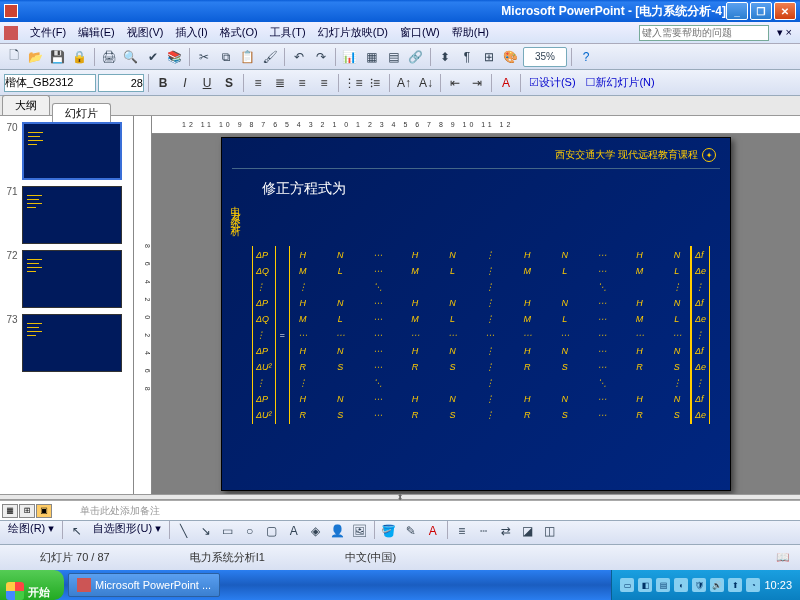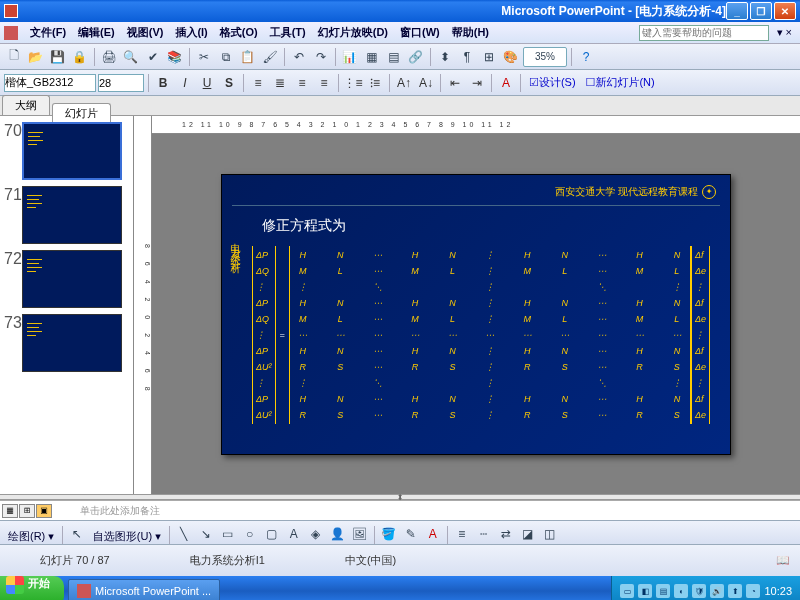--- a/index.html
+++ b/index.html
@@ -15,61 +15,61 @@
 .menubar .mico { width: 14px; height: 14px; background: #c55; margin-right: 6px; }
 .menubar .mi { padding: 2px 6px; color: #003; }
 .askbox { margin-left: auto; width: 130px; height: 16px; font-size: 10px; color: #999; border: 1px solid #7a9; padding: 0 2px; background:#fff; }
 .menubar .mx { margin-left: 4px; color:#003; padding:0 4px;}
 .toolbar { height: 26px; background: linear-gradient(#eef2fb,#d8e0f2); border-bottom: 1px solid #9ab; display: flex; align-items: center; padding: 0 4px; gap: 2px; }
 .tb { width: 20px; height: 20px; display: flex; align-items: center; justify-content: center; font-size: 12px; color: #345; border: 1px solid transparent; border-radius: 2px; }
 .tsep { width: 1px; height: 18px; background: #aab; margin: 0 2px; }
 .fmtbar { height: 26px; background: linear-gradient(#eef2fb,#d8e0f2); border-bottom: 1px solid #9ab; display: flex; align-items: center; padding: 0 4px; gap: 2px; }
 .fsel { height: 18px; border: 1px solid #7ab; font-size: 11px; background:#fff; }
 .fsel.font { width: 92px; }
-.fsel.size { width: 46px; }
+.fsel.size { width: 46px; text-align: right; }
 .fb { width: 20px; height: 20px; display:flex; align-items:center; justify-content:center; font-size:12px; color:#333; }
 .fb.b{font-weight:bold;} .fb.i{font-style:italic;} .fb.u{text-decoration:underline;} .fb.s{font-weight:bold;}
 .fmtbar .lnk { color: #00c; font-size: 11px; padding: 0 4px; }
 .tabsrow { height: 20px; background: #e8e8e8; display: flex; align-items: flex-end; border-bottom: 1px solid #999; padding-left: 2px; }
 .tab { padding: 2px 12px; border: 1px solid #999; border-bottom: none; background: #f0f0f0; font-size: 11px; border-radius: 3px 3px 0 0; margin-right: 2px; }
 .tab.active { background: #fff; position: relative; top: 8px; }
 .workarea { display: flex; height: 378px; background: #808080; }
 .thumbcol { width: 134px; background: #fff; border-right: 1px solid #888; overflow: hidden; }
 .thumb { display: flex; margin: 6px 4px; }
-.thumb .tn { width: 18px; text-align: right; font-size: 16px; color: #555; padding-right: 2px;}
+.thumb .tn { width: 18px; text-align: center; font-size: 10px; color: #555; padding-right: 2px;}
 .thumb .tslide { width: 100px; height: 58px; background: #001a5c; border: 1px solid #333; position: relative; font-size: 3px; color: #fc0; padding: 6px 4px; overflow:hidden; line-height:4px;}
 .thumb.sel .tslide { border: 2px solid #3a6fd8; }
 .rulerv { width: 18px; background: #fff; border-right: 1px solid #888; position:relative; font-size:7px; color:#333; writing-mode: vertical-rl; text-align:center; padding-top:30px; letter-spacing:6px;}
 .slidepane { flex: 1; background: #808080; position: relative; display:flex; flex-direction:column;}
 .rulerh { height: 18px; background: #fff; border-bottom: 1px solid #888; font-size:7px; color:#333; padding-left:30px; letter-spacing:3px; white-space:nowrap; overflow:hidden; line-height:18px;}
 .slidewrap { flex:1; display:flex; align-items:center; justify-content:center; overflow:hidden;}
-.slide { width: 510px; height: 281px; background: linear-gradient(135deg,#001a5c,#002680); position: relative; color: #fff; border:1px solid #000; box-shadow: 3px 3px 6px rgba(0,0,0,0.5);}
+.slide { width: 510px; height: 354px; background: linear-gradient(135deg,#001a5c,#002680); position: relative; color: #fff; border:1px solid #000; box-shadow: 3px 3px 6px rgba(0,0,0,0.5);}
 .slide .hdr { position:absolute; top:10px; right:14px; font-size:10px; color:#fc0; display:flex; align-items:center; gap:4px;}
 .slide .hdr .logo { width:14px; height:14px; border:1px solid #fc0; border-radius:50%; display:flex; align-items:center; justify-content:center; font-size:8px;}
 .slide .sep { position:absolute; top:30px; left:10px; right:10px; height:1px; background:#468;}
 .slide .sidetxt { position:absolute; left:6px; top:60px; writing-mode:vertical-rl; color:#fc0; font-size:10px; letter-spacing:4px;}
 .slide .ttl2 { position:absolute; top:42px; left:40px; font-size:14px; color:#fff;}
 .slide .matrix { position:absolute; top:72px; left:30px; right:20px; bottom:30px; display:flex; align-items:center; font-size:9px; color:#fc0; font-style:italic;}
 .matrix .vec { display:flex; flex-direction:column; gap:6px; padding:4px 3px; border-left:1px solid #fc0; border-right:1px solid #fc0;}
 .matrix .eq { padding:0 4px; color:#fff;}
 .matrix .mat { display:flex; flex-direction:column; gap:6px; padding:4px 6px; border-left:1px solid #fc0; border-right:1px solid #fc0; flex:1;}
 .matrix .row { display:flex; justify-content:space-between; gap:4px;}
 .matrix .row span { min-width:14px; text-align:center;}
 .slide .ftr { position:absolute; bottom:6px; left:0; right:0; text-align:center; font-size:9px; color:#fff;}
 .splitter { height:6px; background:#e8e8e8; border-top:1px solid #999; border-bottom:1px solid #999; display:flex; align-items:center; justify-content:center; font-size:8px; color:#666;}
 .notesrow { height:20px; background:#fff; display:flex; align-items:center; border-top:1px solid #aaa;}
 .viewbtns { width:60px; display:flex; gap:1px; padding:0 2px;}
 .vb { width:16px; height:14px; border:1px solid #888; background:#eee; font-size:8px; display:flex; align-items:center; justify-content:center;}
 .notes { flex:1; font-size:10px; color:#999; padding-left:20px;}
-.drawbar { height:24px; background:linear-gradient(#eef2fb,#d8e0f2); border-top:1px solid #9ab; display:flex; align-items:flex-end; padding:0 4px; gap:2px;}
+.drawbar { height:24px; background:linear-gradient(#eef2fb,#d8e0f2); border-top:1px solid #9ab; display:flex; align-items:flex-start; padding:0 4px; gap:2px;}
 .drawbar .lbl { font-size:11px; color:#003; padding:0 4px;}
-.statusbar { height:32px; background:linear-gradient(#eef2fb,#d8e0f2); border-top:1px solid #9ab; display:flex; align-items:center; font-size:11px; color:#333;}
+.statusbar { height:26px; background:linear-gradient(#eef2fb,#d8e0f2); border-top:1px solid #9ab; display:flex; align-items:center; font-size:11px; color:#333;}
 .statusbar .sc { padding:0 40px;}
 .taskbar { height:30px; background:linear-gradient(to bottom,#2a7ef0,#1a5dc0 50%,#2a7ef0); display:flex; align-items:center; color:#fff;}
-.startbtn { height:30px; background:linear-gradient(to bottom,#5c5,#2a2); padding:0 14px 0 6px; display:flex; align-items:flex-start; font-weight:bold; border-radius:0 10px 10px 0; gap:4px;}
+.startbtn { height:30px; background:linear-gradient(to bottom,#5c5,#2a2); padding:0 14px 0 6px; display:flex; align-items:flex-end; font-weight:bold; border-radius:0 10px 10px 0; gap:4px;}
 .startbtn .wlogo { width:18px; height:18px; background:conic-gradient(#f44 0 25%,#4c4 0 50%,#48f 0 75%,#fc4 0); border-radius:3px;}
 .tasks { display:flex; gap:2px; margin-left:4px;align-items:center;}
 .task { height:24px; background:linear-gradient(#5a9ff0,#3a7fd0); border:1px solid #2a5fa0; border-radius:2px; padding:0 8px; display:flex; align-items:center; font-size:11px; gap:4px;}
 .task .ti { width:14px; height:14px; background:#c55;}
 .tray { margin-left:auto; height:30px; background:linear-gradient(#1a9fe0,#0a7fc0); display:flex; align-items:center; padding:0 8px; gap:4px; font-size:11px; border-left:1px solid #0a5f90;}
 .tray .ti { width:14px; height:14px; background:#88cff0; border-radius:2px; font-size:8px; display:flex; align-items:center; justify-content:center; color:#036;}
 </style>
 </head>
 <body>
 
@@ -78,21 +78,21 @@
   <div class="ttl">Microsoft PowerPoint - [电力系统分析-4]</div>
   <div class="winbtns">
     <div class="winbtn min">_</div>
     <div class="winbtn max">❐</div>
     <div class="winbtn cls">✕</div>
   </div>
 </div>
 
 <div class="menubar">
   <div class="mico"></div>
-  <div id="menuitems" style="display:flex;font-weight:bold;">
+  <div id="menuitems" style="display:flex;">
       <div class="mi">文件(F)</div>
       <div class="mi">编辑(E)</div>
       <div class="mi">视图(V)</div>
       <div class="mi">插入(I)</div>
       <div class="mi">格式(O)</div>
       <div class="mi">工具(T)</div>
       <div class="mi">幻灯片放映(D)</div>
       <div class="mi">窗口(W)</div>
       <div class="mi">帮助(H)</div>
     </div>

